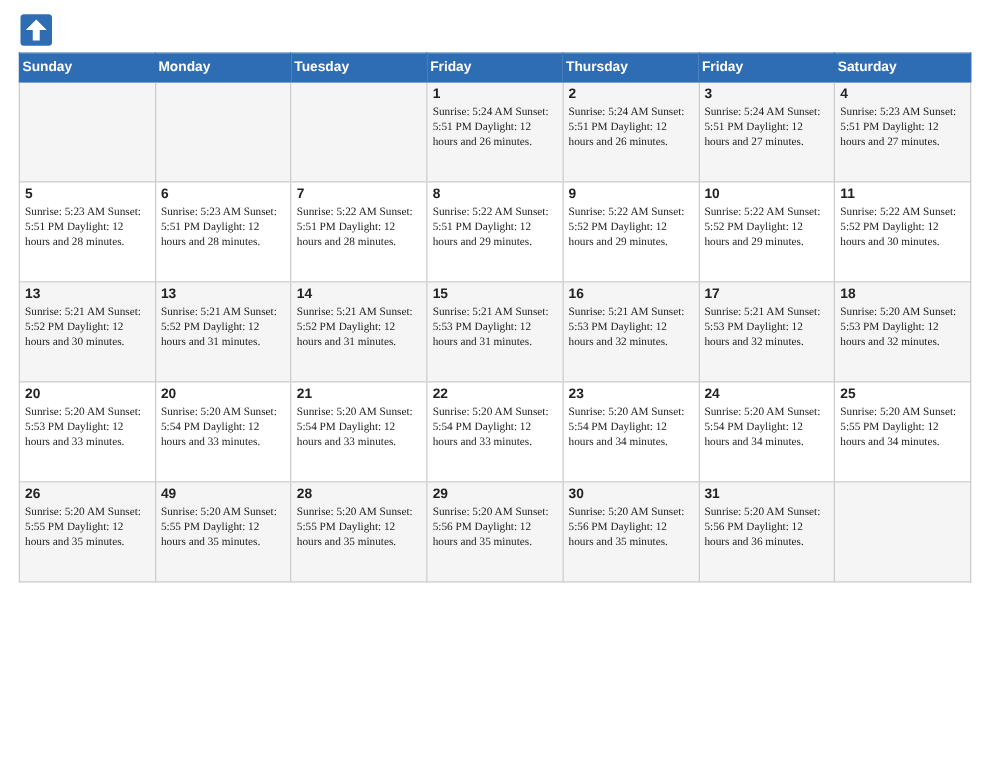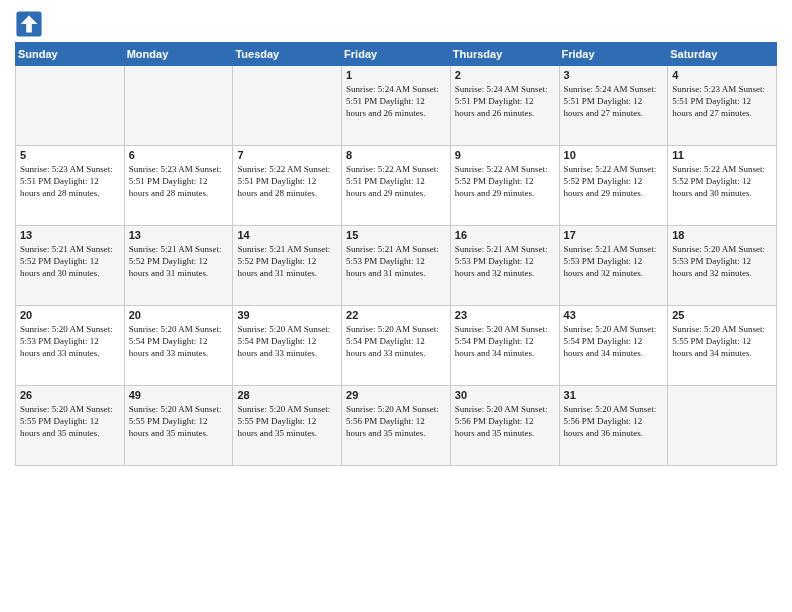--- a/index.html
+++ b/index.html
@@ -271,42 +271,42 @@
 and 33 minutes.</div>
           </td>
           <td>
             <span class="day-number">20</span>
             <div class="day-info">Sunrise: 5:20 AM
 Sunset: 5:54 PM
 Daylight: 12 hours
 and 33 minutes.</div>
           </td>
           <td>
-            <span class="day-number">39</span>
+            <span class="day-number">21</span>
             <div class="day-info">Sunrise: 5:20 AM
 Sunset: 5:54 PM
 Daylight: 12 hours
 and 33 minutes.</div>
           </td>
           <td>
             <span class="day-number">22</span>
             <div class="day-info">Sunrise: 5:20 AM
 Sunset: 5:54 PM
 Daylight: 12 hours
 and 33 minutes.</div>
           </td>
           <td>
             <span class="day-number">23</span>
             <div class="day-info">Sunrise: 5:20 AM
 Sunset: 5:54 PM
 Daylight: 12 hours
 and 34 minutes.</div>
           </td>
           <td>
-            <span class="day-number">43</span>
+            <span class="day-number">24</span>
             <div class="day-info">Sunrise: 5:20 AM
 Sunset: 5:54 PM
 Daylight: 12 hours
 and 34 minutes.</div>
           </td>
           <td>
             <span class="day-number">25</span>
             <div class="day-info">Sunrise: 5:20 AM
 Sunset: 5:55 PM
 Daylight: 12 hours

